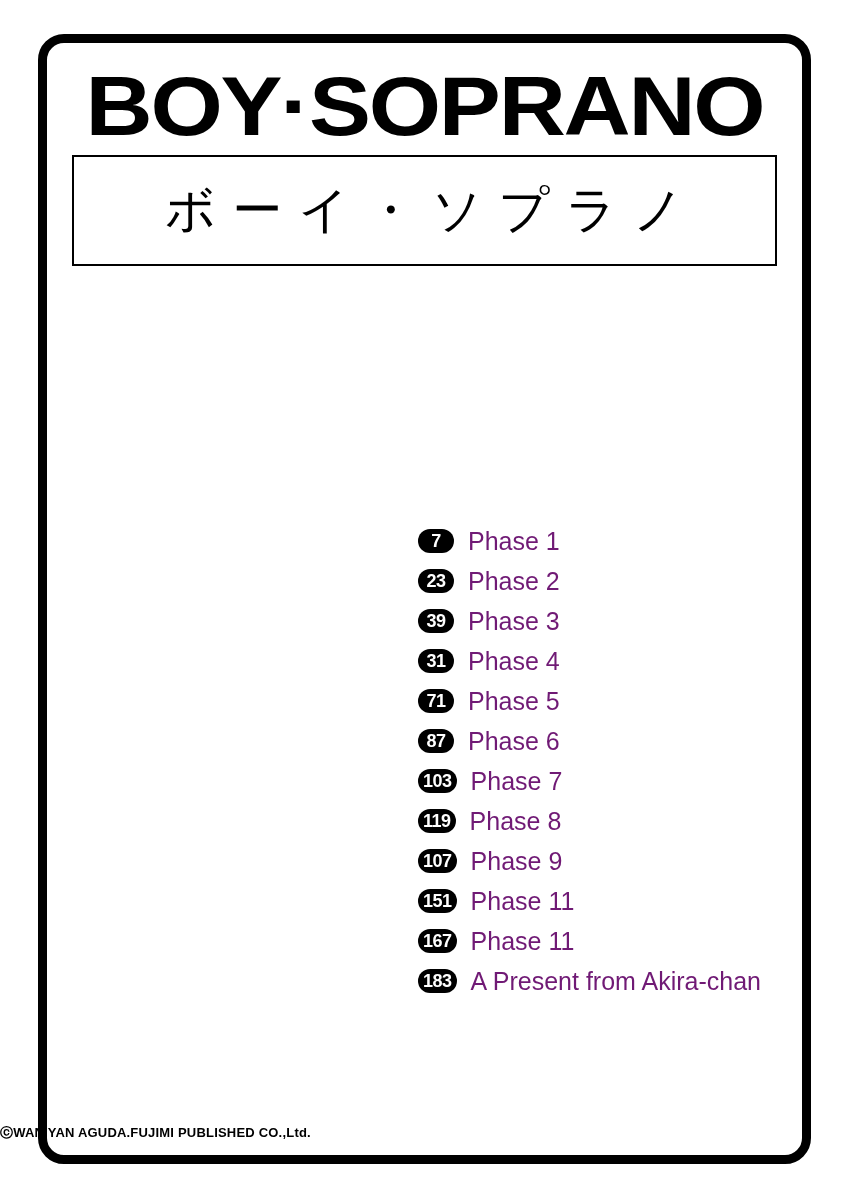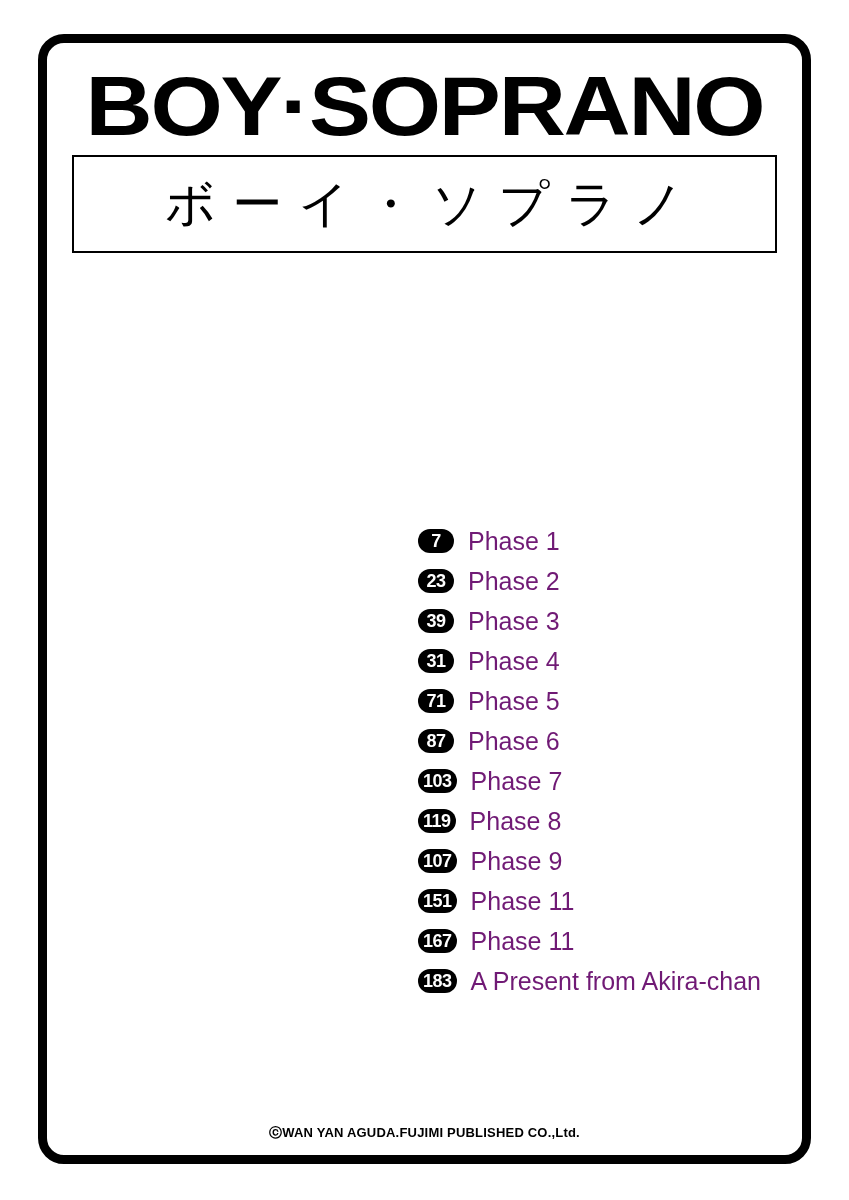--- a/index.html
+++ b/index.html
@@ -49,21 +49,21 @@
     margin: 0;
     padding: 6px 0 0 0;
     white-space: nowrap;
   }
 
   .title-kana-box {
     border: 2px solid #000000;
     border-left: 2px solid #000000;
     border-right: 2px solid #000000;
     margin-top: 8px;
-    height: 98px;
+    height: 111px;
     box-sizing: border-box;
     display: flex;
     align-items: center;
     justify-content: center;
     background: #ffffff;
   }
 
   .title-kana {
     font-family: "DejaVu Sans", sans-serif;
     font-size: 50px;
@@ -141,21 +141,20 @@
     color: #701a75;
     white-space: nowrap;
   }
 
   
   .copyright {
     position: absolute;
     left: 0;
     right: 0;
     top: 1124px;
-    text-align: center;
     font-family: "Liberation Sans", sans-serif;
     font-size: 13px;
     font-weight: bold;
     color: #000000;
     letter-spacing: 0.2px;
   }
 </style>
 </head>
 <body>
 

